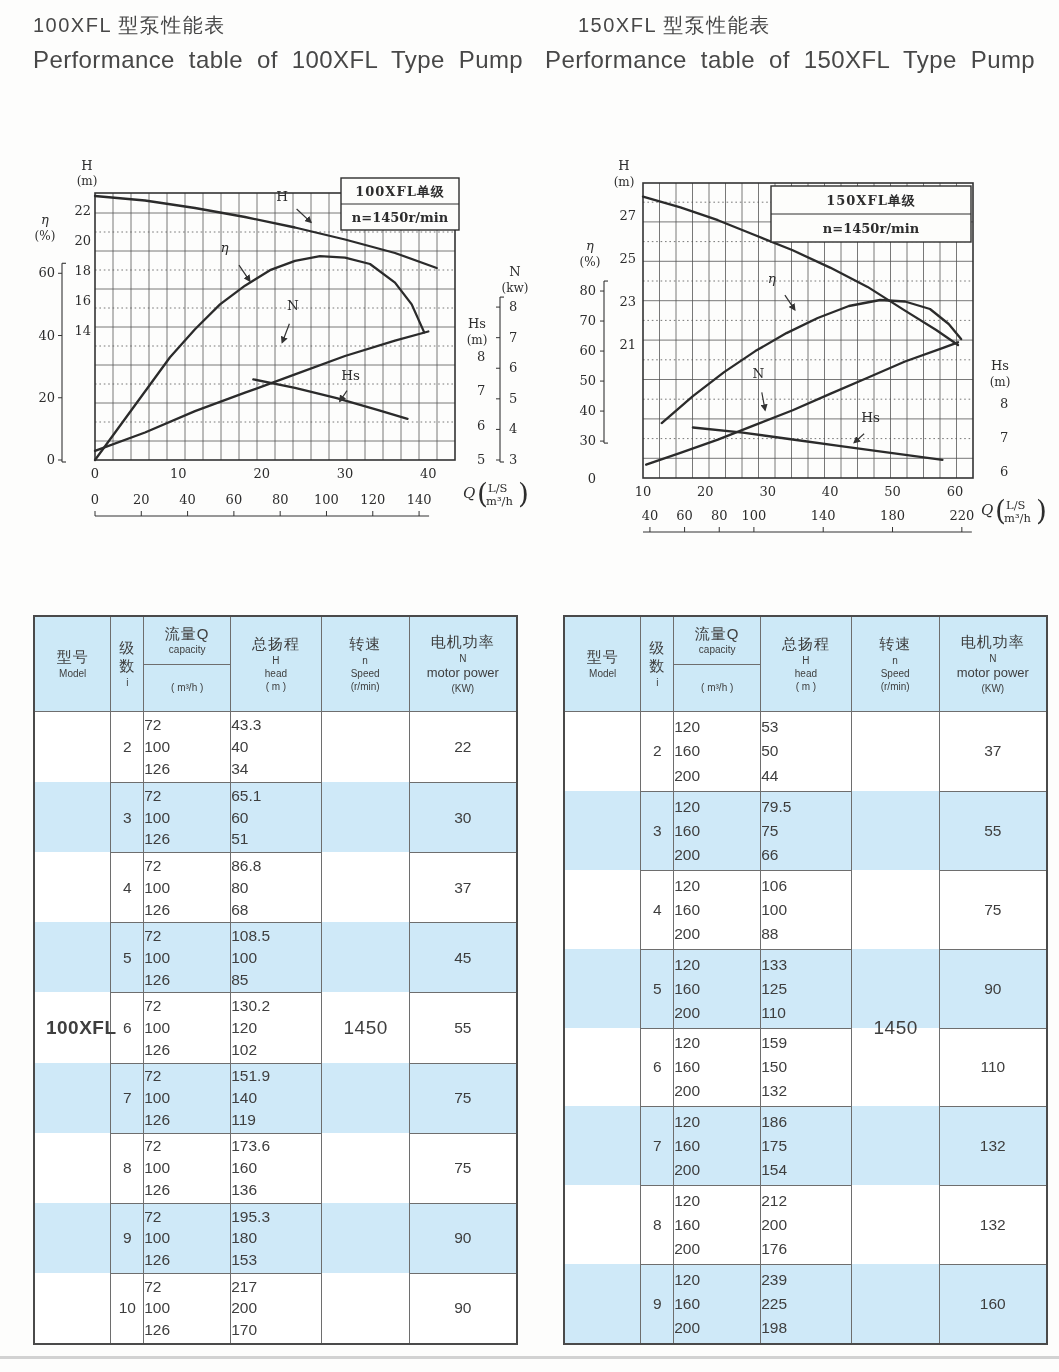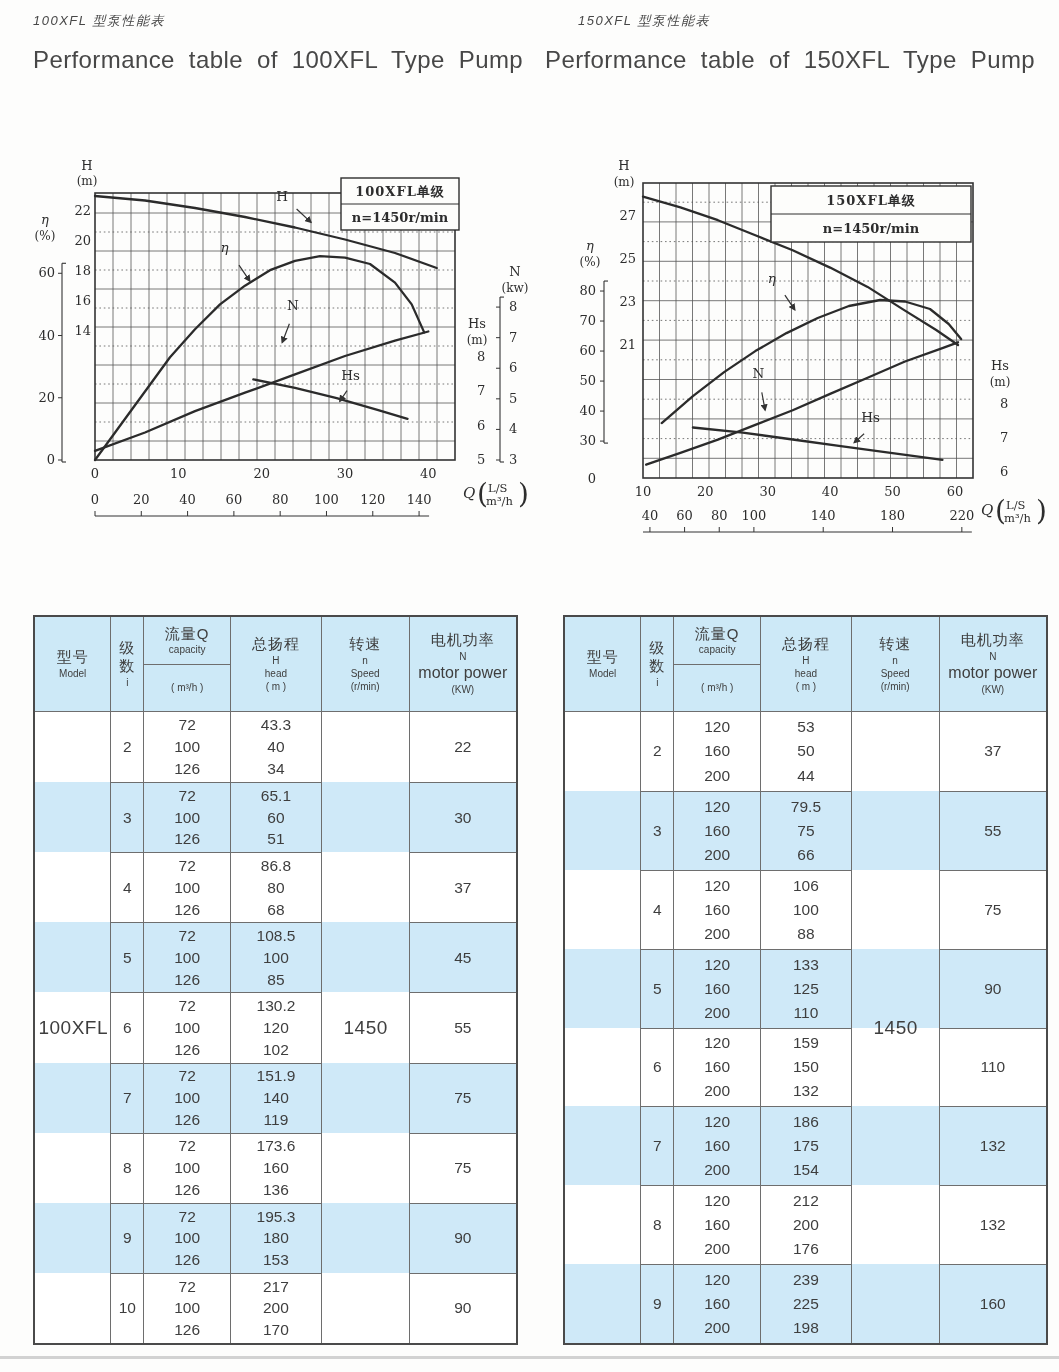--- a/index.html
+++ b/index.html
@@ -1,47 +1,47 @@
 <!DOCTYPE html>
 <html><head>
 <meta charset="utf-8">
 <style>
   html,body{margin:0;padding:0;background:#ffffff;}
   .page{position:relative;width:1059px;height:1372px;background:#fdfdfc;overflow:hidden;
         font-family:"Liberation Sans",sans-serif;color:#474747;}
-  .title-zh{position:absolute;font-size:13px;letter-spacing:1.5px;white-space:nowrap;font-style:italic;}
+  .title-zh{position:absolute;font-size:20px;letter-spacing:1.5px;white-space:nowrap;}
   .title-en{position:absolute;font-size:24px;letter-spacing:.4px;word-spacing:7px;white-space:nowrap;}
   .t-l-zh{left:33px;top:12px;} .t-l-en{left:33px;top:46px;}
   .t-r-zh{left:578px;top:12px;} .t-r-en{left:545px;top:46px;}
   .chartbox{position:absolute;width:530px;height:400px;}
   .cb-0{left:15px;top:158px;} .cb-1{left:558px;top:158px;}
   svg text{font-family:"DejaVu Serif",serif;fill:#2d2d2d;}
   .ptable{position:absolute;top:615px;width:485px;height:730px;box-sizing:border-box;
           border:2px solid #4a4a4a;background:#fff;color:#3e3e3e;}
   .pt-0{left:33px;} .pt-1{left:563px;}
   .prow{display:grid;grid-template-columns:15.9% 6.8% 18.1% 18.8% 18.3% 22.1%;box-sizing:border-box;}
   .thead{height:95px;background:#cde9f7;border-bottom:1px solid #6e6e6e;}
   .hcell{display:flex;flex-direction:column;align-items:center;justify-content:center;
          border-right:1px solid #6e6e6e;line-height:1.12;gap:2px;box-sizing:border-box;text-align:center;}
   .hcell:last-child{border-right:none;}
-  .hzh{font-size:15px;letter-spacing:1px;} .hen{font-size:10px;} .hen-s{font-size:16px;} .hun{font-size:10px;}
+  .hzh{font-size:15px;letter-spacing:1px;} .hen{font-size:10px;} .hen-s{font-size:13px;} .hun{font-size:10px;}
   .hcell.cap{padding:0;gap:0;}
   .cap-top,.cap-bot{flex:1;width:100%;display:flex;flex-direction:column;align-items:center;justify-content:center;gap:1px;box-sizing:border-box;}
   .cap-top{border-bottom:1px solid #6e6e6e;}
   .tbody{position:absolute;left:0;right:0;top:95px;bottom:0;display:flex;flex-direction:column;}
   .group{flex:1;}
   .tbody .group:nth-child(even){background:#cfe9f8;}
   .cell{border-right:1px solid #6e6e6e;display:flex;align-items:center;justify-content:center;
         box-sizing:border-box;font-size:15.5px;}
   .cell.last{border-right:none;}
   .bt{border-top:1px solid #6e6e6e;}
-  .stack{display:flex;flex-direction:column;justify-content:space-evenly;height:100%;width:100%;text-align:center;}
+  .stack{display:flex;flex-direction:column;justify-content:space-evenly;height:100%;width:100%;text-align:left;}
   .mlabel,.slabel{position:absolute;top:95px;height:calc(100% - 95px);display:flex;align-items:center;
         justify-content:center;font-size:19px;pointer-events:none;letter-spacing:.5px;}
-  .mlabel{left:0;width:15.9%;} .slabel{left:59.6%;width:18.3%;}
+  .mlabel{left:8px;width:15.9%;font-weight:bold;} .slabel{left:59.6%;width:18.3%;}
   .bottom-rule{position:absolute;left:0;top:1356px;width:1059px;height:3px;background:#d2d2d2;}
 </style>
 </head>
 <body>
 
 <div class="page">
   <div class="title-zh t-l-zh">100XFL 型泵性能表</div>
   <div class="title-en t-l-en">Performance table of 100XFL Type Pump</div>
   <div class="title-zh t-r-zh">150XFL 型泵性能表</div>
   <div class="title-en t-r-en">Performance table of 150XFL Type Pump</div>

